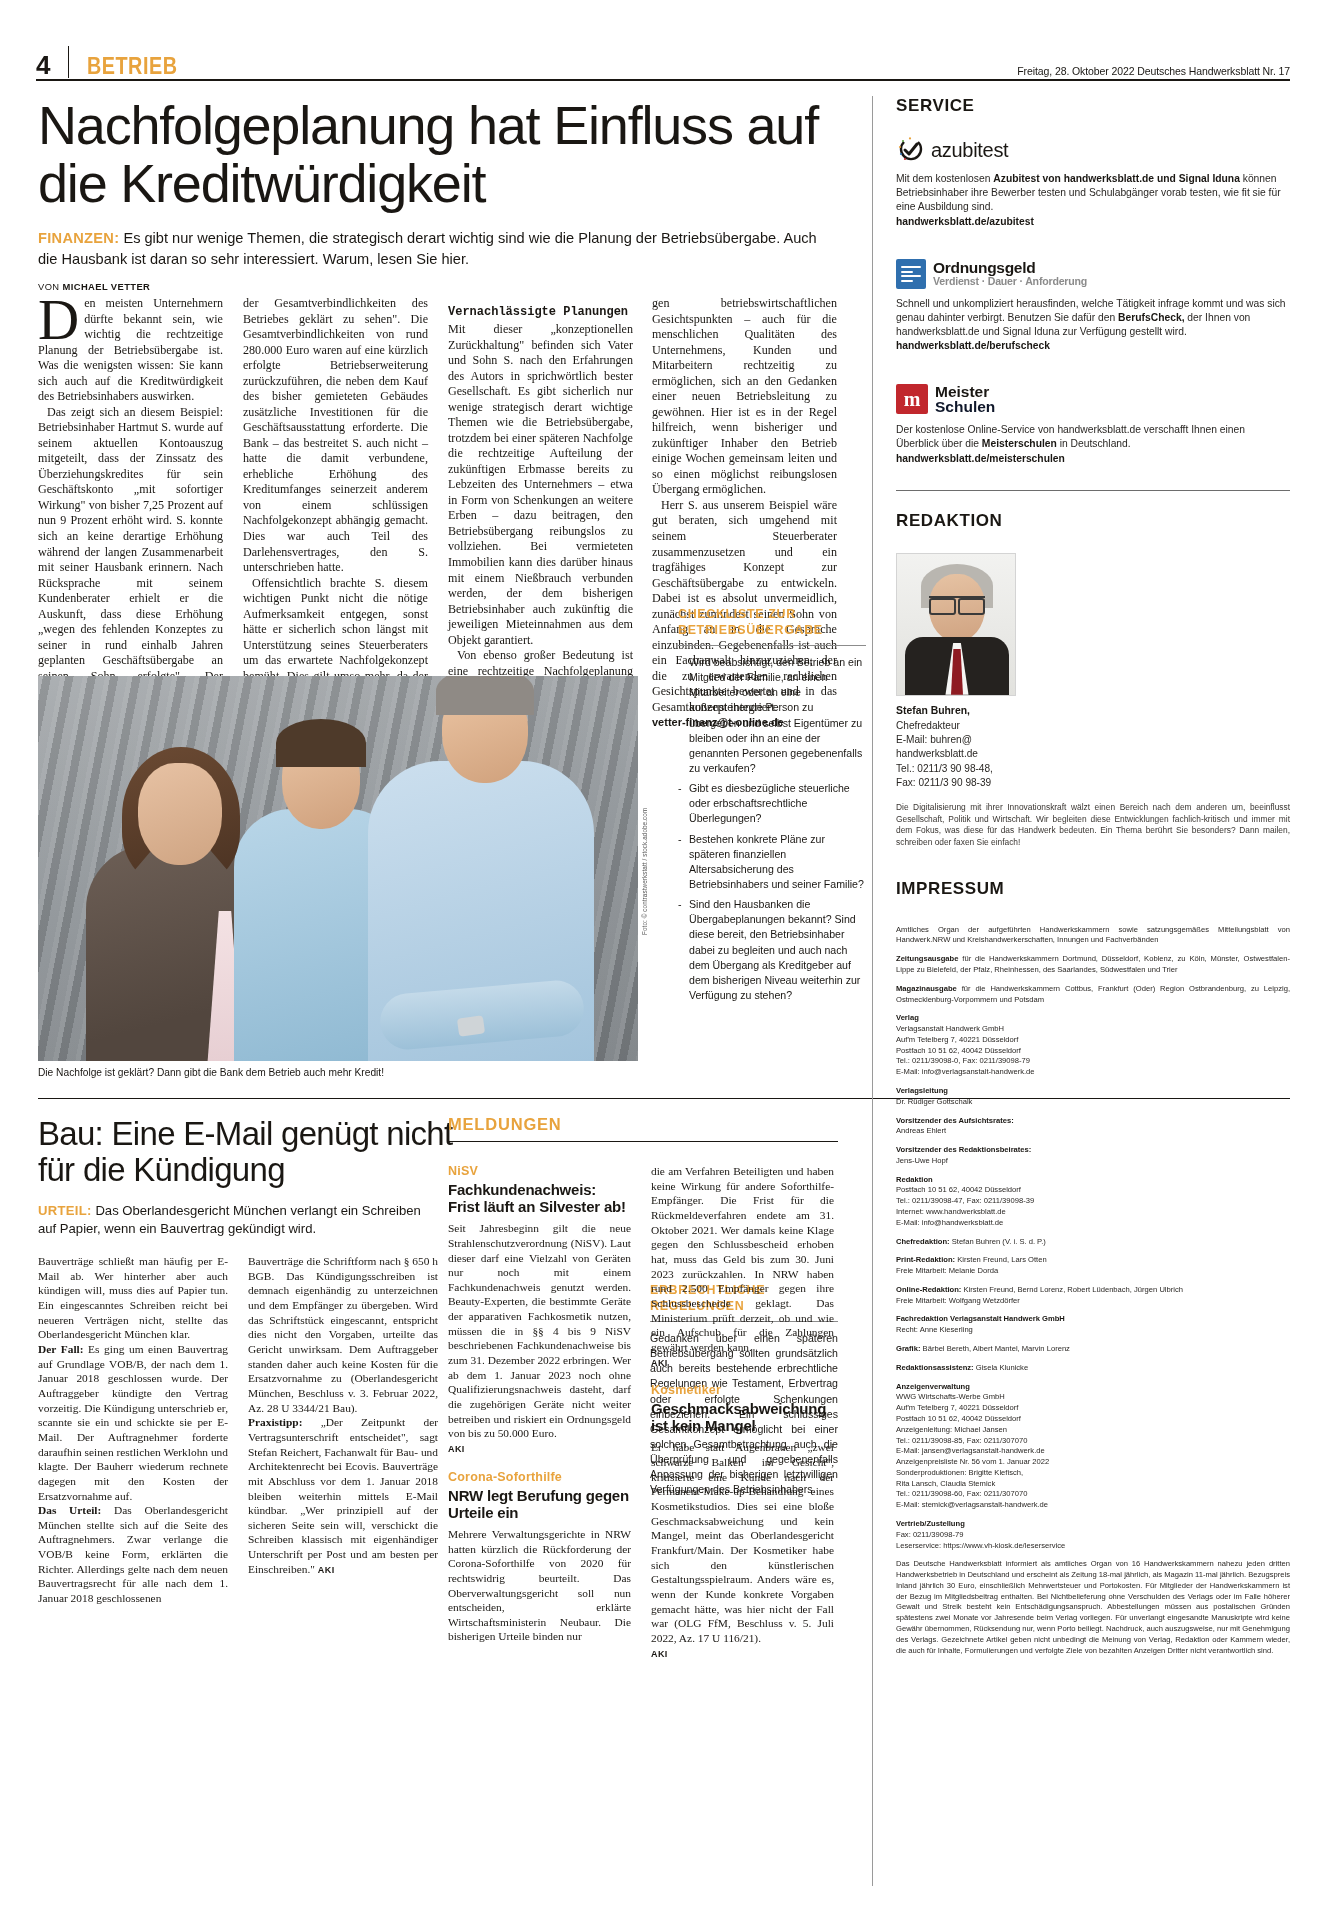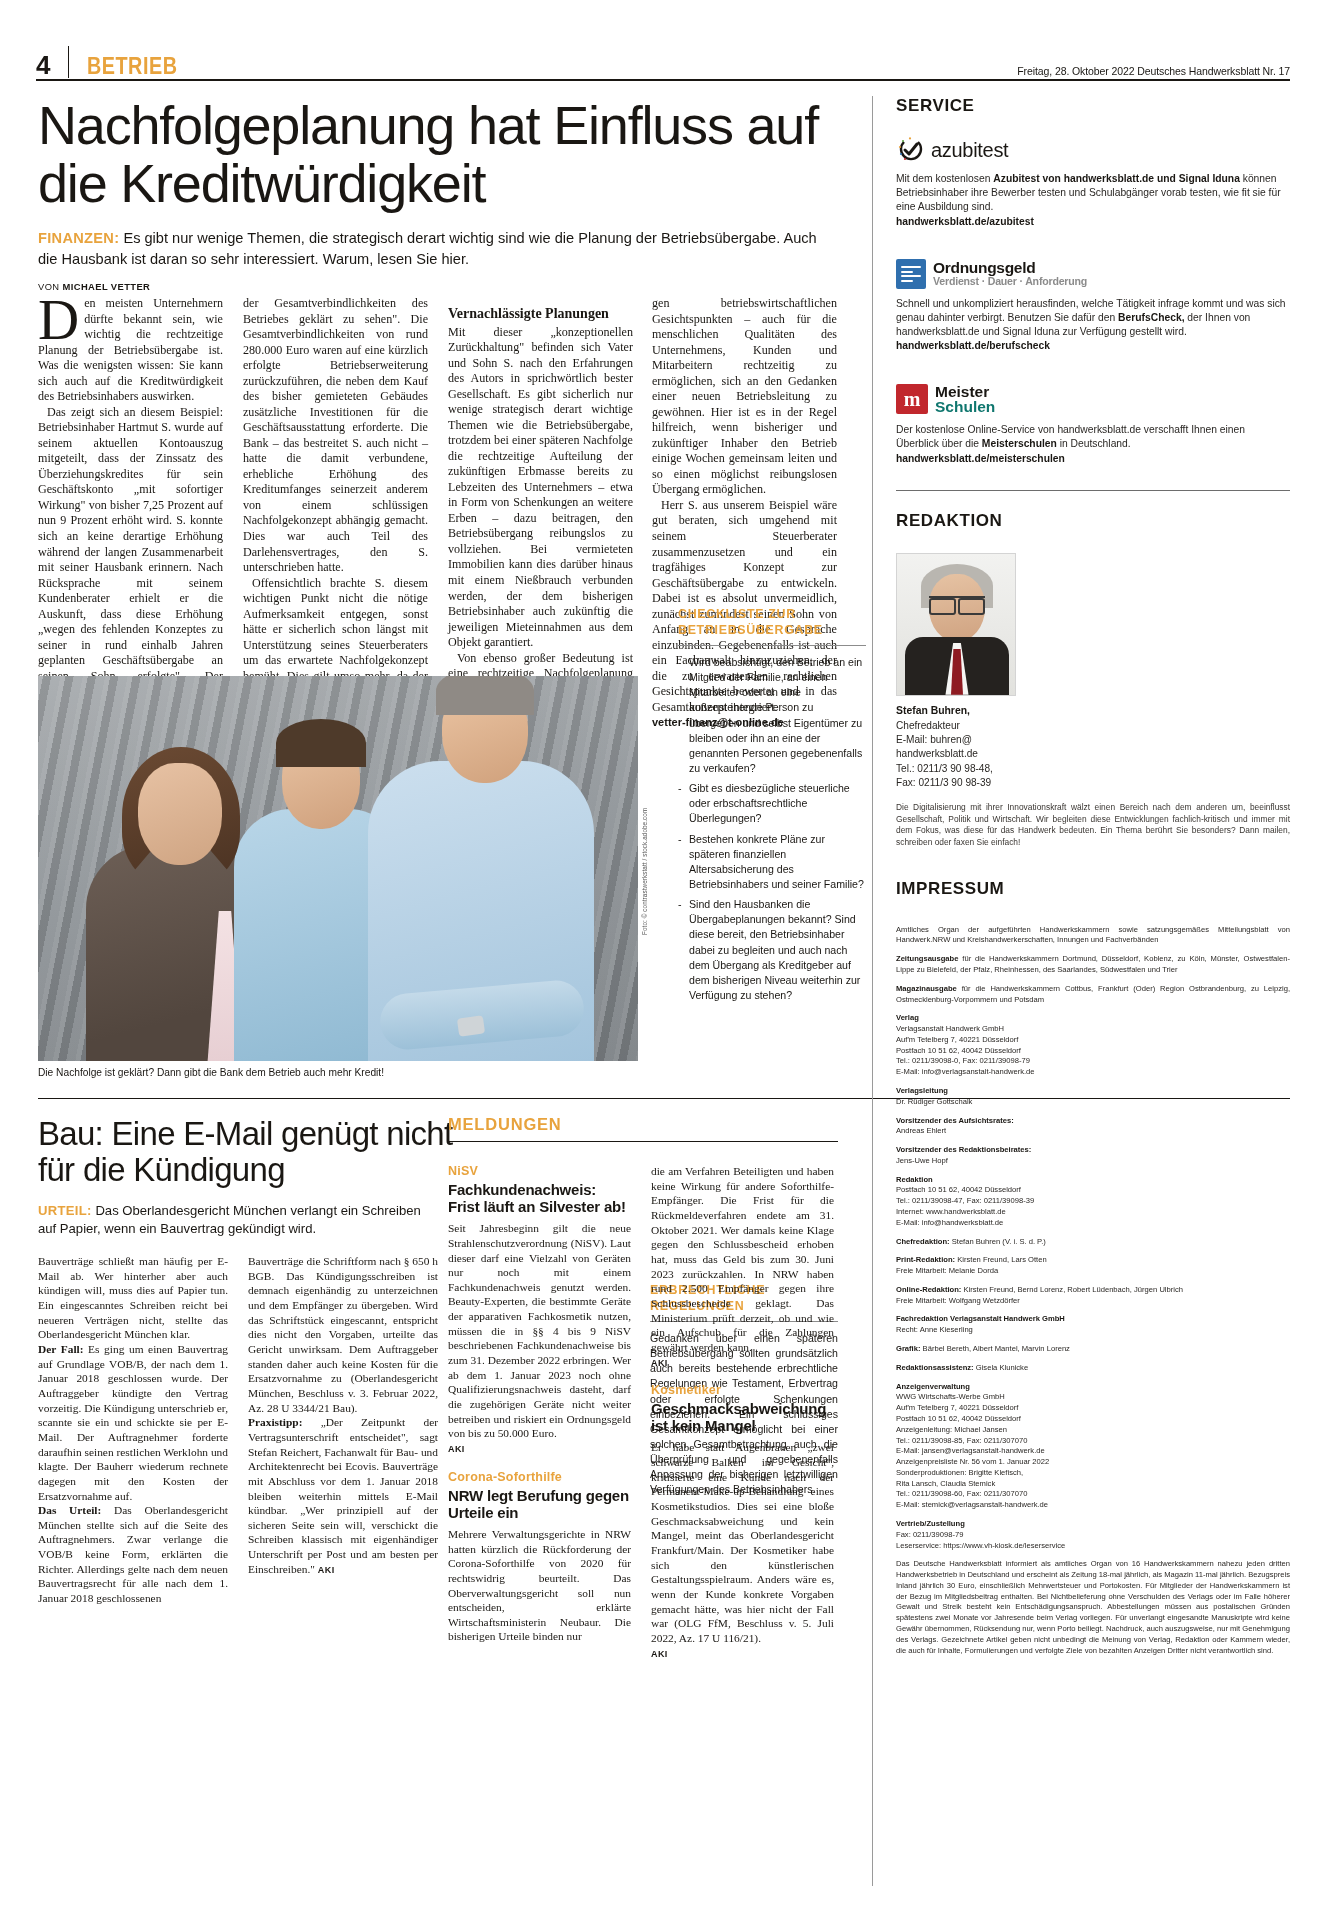--- a/index.html
+++ b/index.html
@@ -75,22 +75,22 @@
   .body-serif p.first { text-indent: 0; }
 
   .dropcap-para { position: relative; }
   .dropcap {
     float: left; font-family: "Liberation Serif", serif;
     font-size: 57px; line-height: 0.78; font-weight: 400;
     padding-right: 5px; padding-top: 2px; margin-bottom: -4px;
   }
 
   .subhead-serif {
-    font-family: Liberation Serif, serif;
-    font-size: 14px; font-weight: 700; line-height: 1.25;
+    font-family: Liberation Mono, monospace;
+    font-size: 12px; font-weight: 700; line-height: 1.25;
     margin-top: 9px; margin-bottom: 2px;
   }
   .mailto { font-weight: 700; font-family: "Liberation Sans", sans-serif; font-size: 11px; }
 
   
   .checklist {
     position: absolute; left: 678px; top: 607px; width: 188px;
   }
   .checklist-title {
     color: #e8a33d; font-weight: 700; font-size: 12.4px;
@@ -292,21 +292,21 @@
   .bc-name { font-size: 15.5px; font-weight: 700; line-height: 1; letter-spacing: -0.3px;}
   .bc-sub { font-size: 10.6px; font-weight: 700; color: #8b8b8b; line-height: 1.1; letter-spacing: -0.2px; }
   
   .ms-mark {
     width: 32px; height: 30px; background: #c1272d; border-radius: 2px;
     display: flex; align-items: center; justify-content: center;
     color: #fff; font-size: 20px; font-weight: 700; line-height: 1;
     font-family: "Liberation Serif", serif;
   }
   .ms-name { font-size: 15.5px; font-weight: 700; line-height: 1.02; }
-  .ms-sub { font-size: 15.5px; font-weight: 700; color: #0f766e; line-height: 1.02; }
+  .ms-sub { font-size: 15.5px; font-weight: 700; color: #0f172a; line-height: 1.02; }
 
   .sb-hr { height: 1px; background: #6d6d6d; margin: 18px 0 20px 0; }
 
   
   .portrait {
     width: 120px; height: 143px; margin-bottom: 8px;
     border: 1px solid #d4d4d4; position: relative; overflow: hidden;
     background: linear-gradient(180deg,#f2f2f0 0%,#e2e2de 100%);
   }
   .pt-hair {

